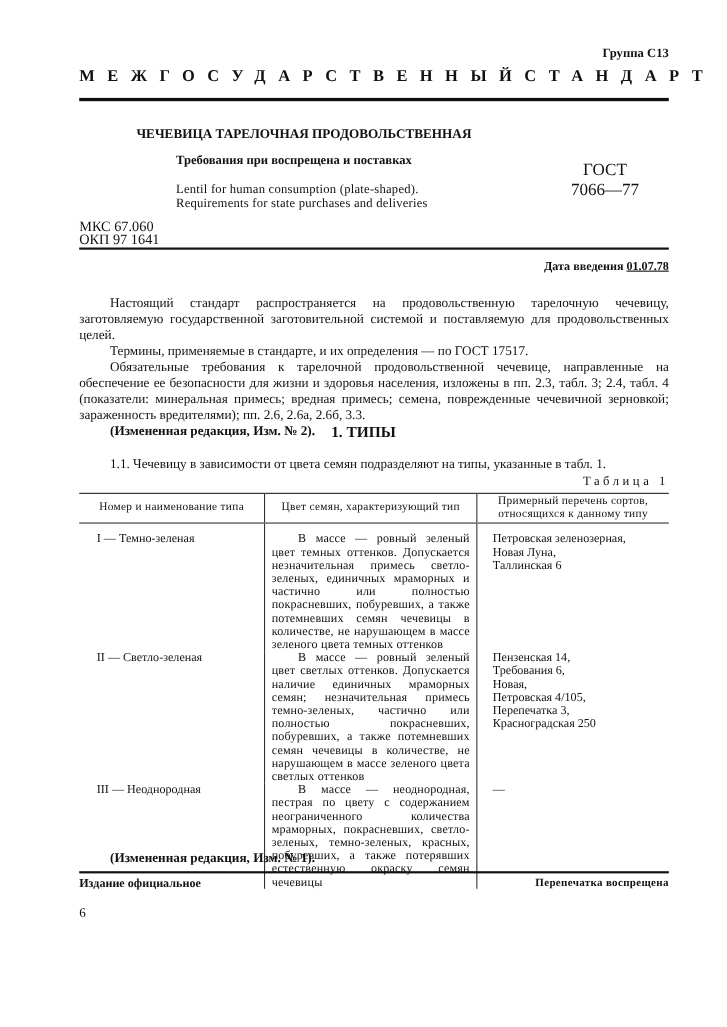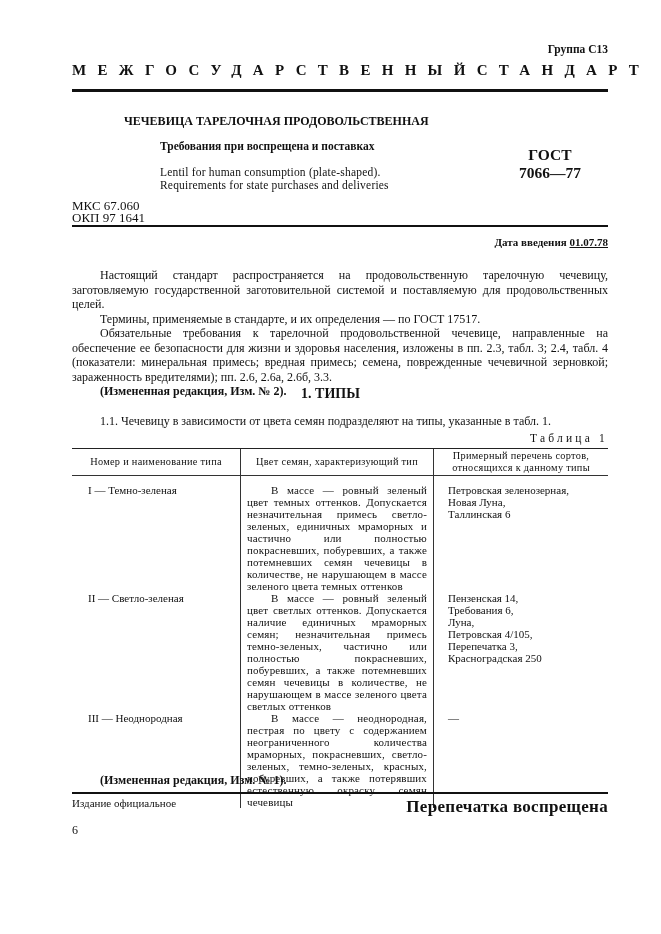--- a/index.html
+++ b/index.html
@@ -8,21 +8,21 @@
   .abs { position: absolute; }
   .group { right: 53px; top: 43px; font-size: 11.5px; font-weight: bold; }
   .banner { left: 72px; right: 53px; top: 62px; font-size: 15px; font-weight: bold;
             display: flex; justify-content: space-between; }
   .banner .w1 { letter-spacing: 11.3px; }
   .banner .w2 { letter-spacing: 11.3px; margin-right: -11px; }
   .rule { left: 72px; right: 53px; height: 0; border-top: 3px solid #111; }
   .title { left: 124px; top: 114px; font-size: 12px; font-weight: bold; }
   .subtitle { left: 160px; top: 140px; font-size: 11.5px; font-weight: bold; }
   .en { left: 160px; top: 166px; font-size: 11.5px; line-height: 13px; letter-spacing: 0.2px; }
-  .gost { left: 500px; width: 100px; top: 146px; font-size: 15.5px; font-weight: bold; line-height: 18px; text-align: center; }
+  .gost { left: 500px; width: 100px; top: 146px; font-size: 15.5px; font-weight: normal; line-height: 18px; text-align: center; }
   .codes { left: 72px; top: 200px; font-size: 13px; line-height: 12px; }
   .date { right: 53px; top: 236px; font-size: 11px; font-weight: bold; }
   .date u { text-decoration: underline; }
   .body { left: 72px; width: 536px; top: 268px; font-size: 12px; line-height: 14.5px; text-align: justify; }
   .body p { margin: 0; text-indent: 28px; }
   .body p.b { font-weight: bold; }
   .sec { left: 0; width: 661px; top: 386px; text-align: center; font-size: 14px; font-weight: bold; }
   .para11 { left: 100px; top: 414px; font-size: 12px; }
   .tabl { right: 53px; top: 432px; font-size: 11.5px; letter-spacing: 3.2px; }
   table.t1 { position: absolute; left: 72px; top: 448px; width: 536px; border-collapse: collapse;
@@ -31,22 +31,22 @@
                 height: 26px; padding: 0 4px; text-align: center; vertical-align: middle; font-size: 10.3px; letter-spacing: 0.3px; }
   table.t1 th + th, table.t1 td + td { border-left: 1px solid #333; }
   table.t1 td { vertical-align: top; padding: 0 6px; }
   table.t1 tr.first td { padding-top: 8px; }
   table.t1 td.c1 { width: 146px; padding-left: 16px; }
   table.t1 td.c2 { width: 180px; text-align: justify; letter-spacing: 0.15px; }
   table.t1 td.c2 .ind { text-indent: 24px; display: block; }
   table.t1 td.c3 { padding-left: 14px; }
   .v { display: block; }
   .amend1 { left: 100px; top: 773px; font-size: 12px; font-weight: bold; }
-  .foot-l { left: 72px; top: 797px; font-size: 11px; font-weight: normal; }
-  .foot-r { right: 53px; top: 797px; font-size: 17px; font-weight: bold; letter-spacing: 0.3px; }
+  .foot-l { left: 72px; top: 797px; font-size: 11px; font-weight: bold; }
+  .foot-r { right: 53px; top: 797px; font-size: 10px; font-weight: bold; letter-spacing: 0.3px; }
   .pagenum { left: 72px; top: 823px; font-size: 12px; }
 </style>
 </head>
 <body>
 
 <div class="abs group">Группа С13</div>
 <div class="abs banner">
   <span class="w1">МЕЖГОСУДАРСТВЕННЫЙ</span>
   <span class="w2">СТАНДАРТ</span>
 </div>
@@ -83,21 +83,21 @@
 
 <div class="abs sec">1. ТИПЫ</div>
 <div class="abs para11">1.1. Чечевицу в зависимости от цвета семян подразделяют на типы, указанные в табл. 1.</div>
 <div class="abs tabl">Таблица 1</div>
 
 <table class="t1">
   <thead>
     <tr>
       <th>Номер и наименование типа</th>
       <th>Цвет семян, характеризующий тип</th>
-      <th>Примерный перечень сортов, относящихся к данному типы</th>
+      <th>Примерный перечень сортов, относящихся к данному типу</th>
     </tr>
   </thead>
   <tbody>
     <tr class="first">
       <td class="c1">I — Темно-зеленая</td>
       <td class="c2">
           <span class="ind">В массе — ровный зеленый цвет темных оттенков. Допускается незначительная примесь светло-зеленых, единичных мраморных и частично или полностью покрасневших, побуревших, а также потемневших семян чечевицы в количестве, не нарушающем в массе зеленого цвета темных оттенков</span>
         </td>
       <td class="c3">
         <span class="v">Петровская зеленозерная,</span>
@@ -106,21 +106,21 @@
       </td>
     </tr>
     <tr>
       <td class="c1">II — Светло-зеленая</td>
       <td class="c2">
           <span class="ind">В массе — ровный зеленый цвет светлых оттенков. Допускается наличие единичных мраморных семян; незначительная примесь темно-зеленых, частично или полностью покрасневших, побуревших, а также потемневших семян чечевицы в количестве, не нарушающем в массе зеленого цвета светлых оттенков</span>
         </td>
       <td class="c3">
         <span class="v">Пензенская 14,</span>
         <span class="v">Требования 6,</span>
-        <span class="v">Луна,</span>
+        <span class="v">Новая,</span>
         <span class="v">Петровская 4/105,</span>
         <span class="v">Перепечатка 3,</span>
         <span class="v">Красноградская 250</span>
       </td>
     </tr>
     <tr>
       <td class="c1">III — Неоднородная</td>
       <td class="c2">
           <span class="ind">В массе — неоднородная, пестрая по цвету с содержанием неограниченного количества мраморных, покрасневших, светло-зеленых, темно-зеленых, красных, побуревших, а также потерявших естественную окраску семян чечевицы</span>
         </td>

